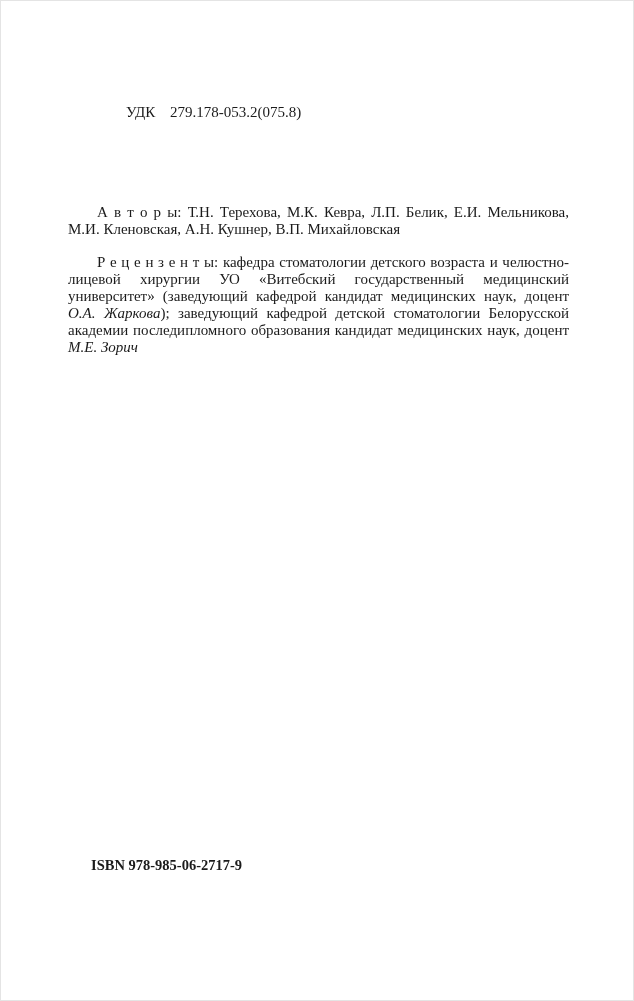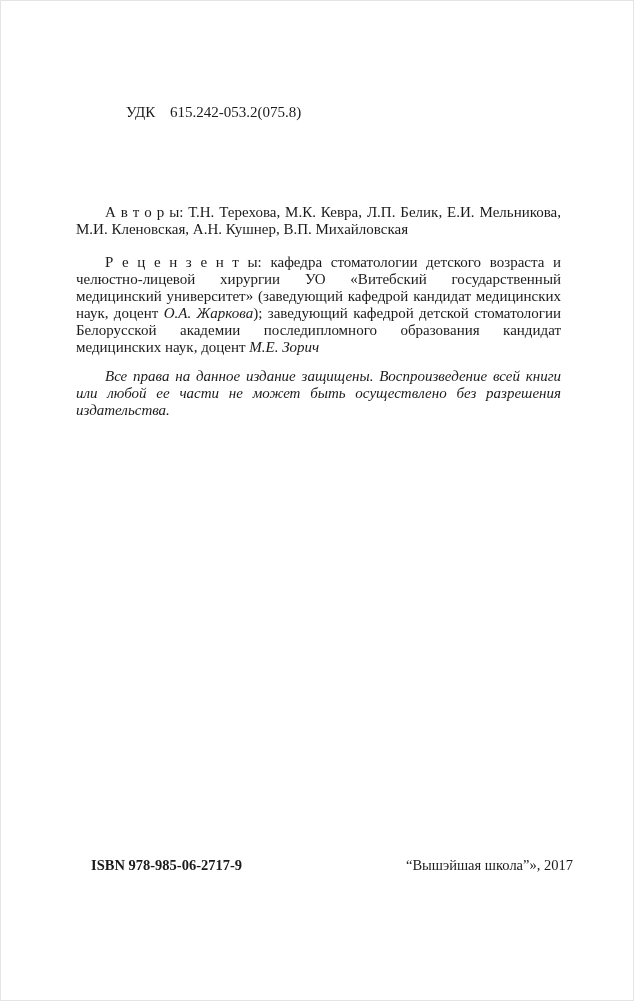--- a/index.html
+++ b/index.html
@@ -33,21 +33,21 @@
     white-space: pre;
   }
   .code-label {
     display: inline-block;
     width: 44px;
   }
   .l43 {
     padding-left: 38px;
   }
   .para {
-    margin: 12px;
+    margin: 4px;
     text-align: justify;
     text-indent: 29px;
   }
   .authors-para { margin-top: 66px; }
   .reviewers-para { margin-top: 16px; }
   .rights-para { margin-top: 12px; font-style: italic; }
   em.person-name { font-style: italic; }
   .imprint {
     position: absolute;
     left: 63px;
@@ -70,35 +70,33 @@
 </style>
 </head>
 <body>
 
 <div class="page">
 
   <div class="content">
 
     <div class="codes">
       <div class="code-line">
-        <span class="code-label">УДК</span><span>615.242-053.2(075.8)</span>
+        <span class="code-label">УДК</span><span>279.178-053.2(075.8)</span>
       </div>
     </div>
 
     <p class="para authors-para">
       <span>А в т о р ы:</span>
       <span>Т.Н. Терехова, М.К. Кевра, Л.П. Белик, Е.И. Мельникова, М.И. Кленовская, А.Н. Кушнер, В.П. Михайловская</span>
     </p>
 
     <p class="para reviewers-para"><span>Р е ц е н з е н т ы: кафедра стоматологии детского возраста и челюстно-лицевой хирургии УО «Витебский государственный медицинский университет» (заведующий кафедрой кандидат медицинских наук, доцент </span><em class="person-name">О.А. Жаркова</em><span>); заведующий кафедрой детской стоматологии Белорусской академии последипломного образования кандидат медицинских наук, доцент </span><em class="person-name">М.Е. Зорич</em></p>
 
-    <p class="para rights-para">Все права на данное издание защищены. Воспроизведение всей книги или любой ее части не может быть осуществлено без разрешения издательства.</p>
 
   </div>
 
   <div class="imprint">
     <div class="isbn">ISBN 978-985-06-2717-9</div>
     <div class="copyright">
-      <div class="copyright-line2">“Вышэйшая школа”», 2017</div>
     </div>
   </div>
 
 </div>
 
 </body></html>

